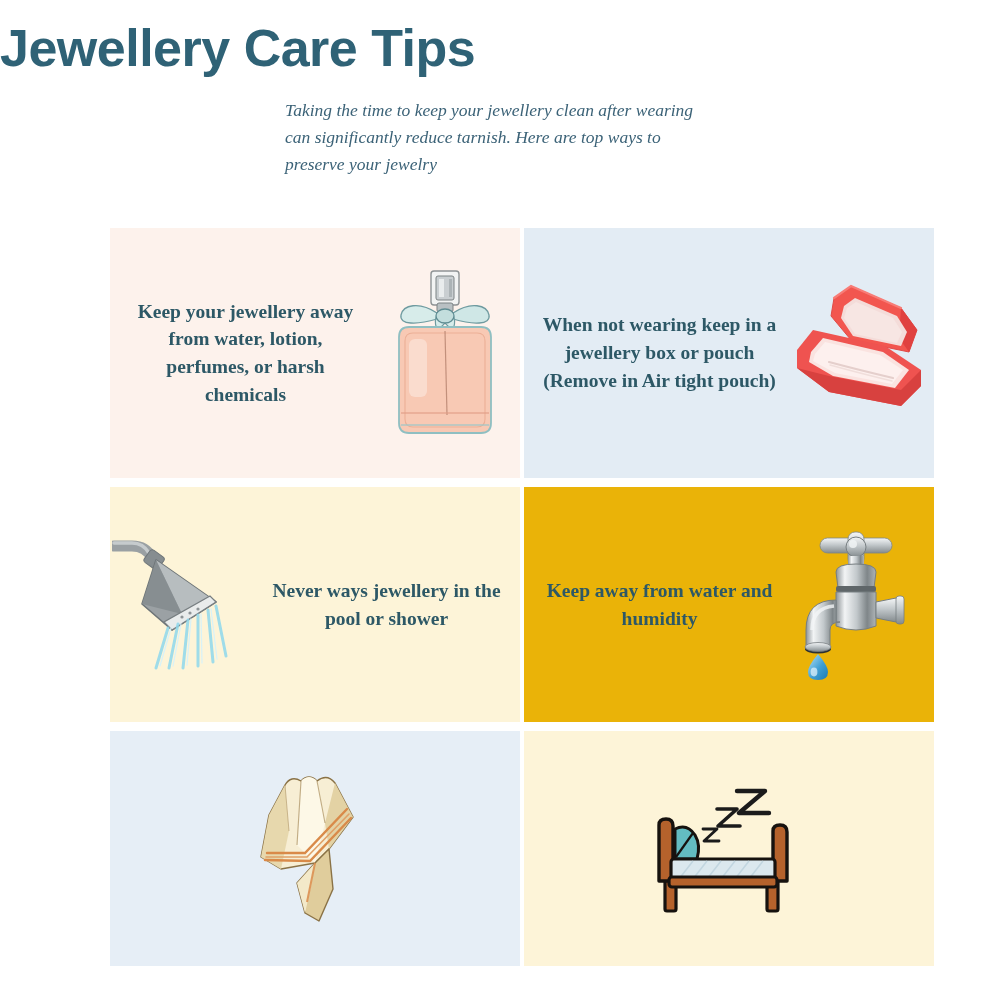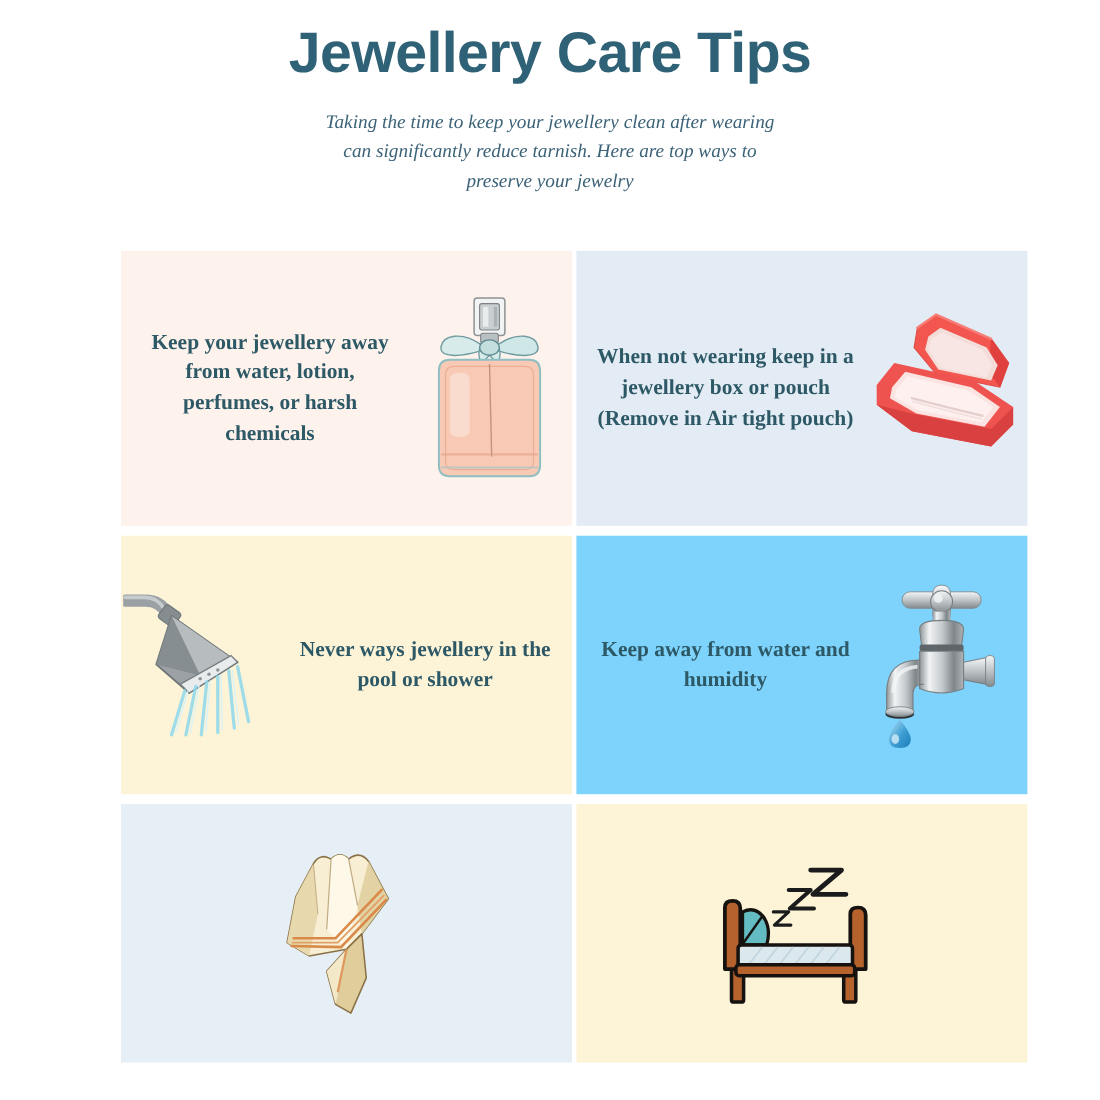--- a/index.html
+++ b/index.html
@@ -5,21 +5,21 @@
   * { margin:0; padding:0; box-sizing:border-box; }
   html, body {
     width:1000px; height:1000px;
     background:#ffffff;
     font-family:"Liberation Serif", serif;
     overflow:hidden;
   }
   .page { position:relative; width:1000px; height:1000px; background:#fff; }
 
   
-  .header { padding-top:18px; text-align:center; }
+  .header { padding-top:18px; text-align:left; }
   .title {
     font-family:"Liberation Sans", sans-serif;
     font-weight:700;
     font-size:52px;
     letter-spacing:-0.5px;
     color:#2f6276;
     line-height:1.18;
   }
   .subtitle {
     margin:18px auto 0;
@@ -178,21 +178,21 @@
             <path d="M59 96 L48 134"></path>
             <path d="M69 92 L61 134"></path>
             <path d="M79 87 L75 133"></path>
             <path d="M89 82 L90 131"></path>
             <path d="M99 77 L105 127"></path>
           </g>
         </svg>
       </div>
     </div>
 
-    <div class="card text-left" style="background:#7dd3fc">
+    <div class="card text-left" style="background:#eab308">
       <div class="card-text">Keep away from water and humidity</div>
       <div class="card-art">
         <svg class="art-faucet" viewBox="0 0 125 150">
           <defs>
             <linearGradient id="chrome" x1="0" y1="0" x2="1" y2="0">
               <stop offset="0%" stop-color="#8e9497"></stop>
               <stop offset="22%" stop-color="#f2f4f5"></stop>
               <stop offset="52%" stop-color="#c2c8cb"></stop>
               <stop offset="78%" stop-color="#7f8689"></stop>
               <stop offset="100%" stop-color="#aeb4b7"></stop>

